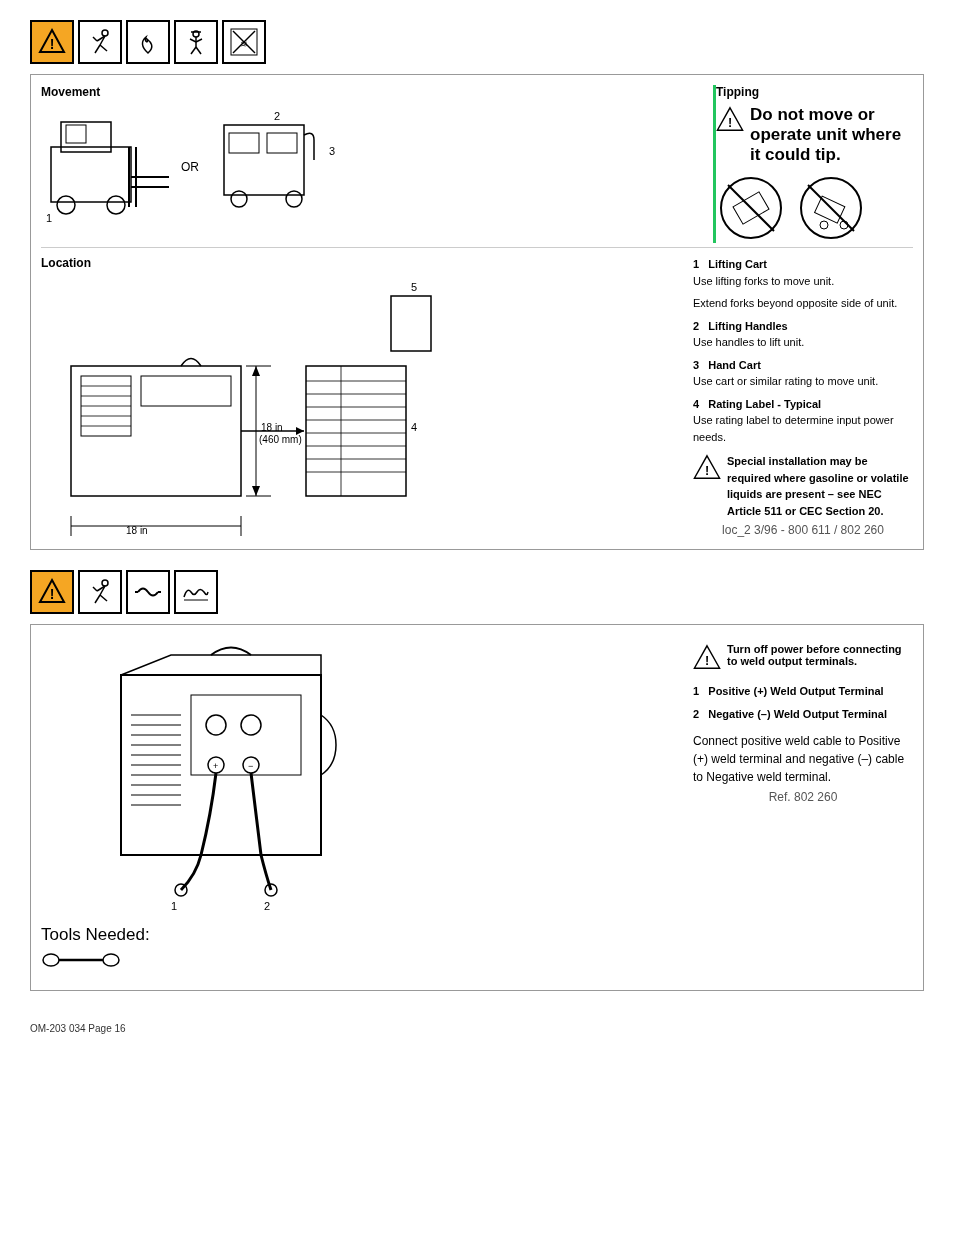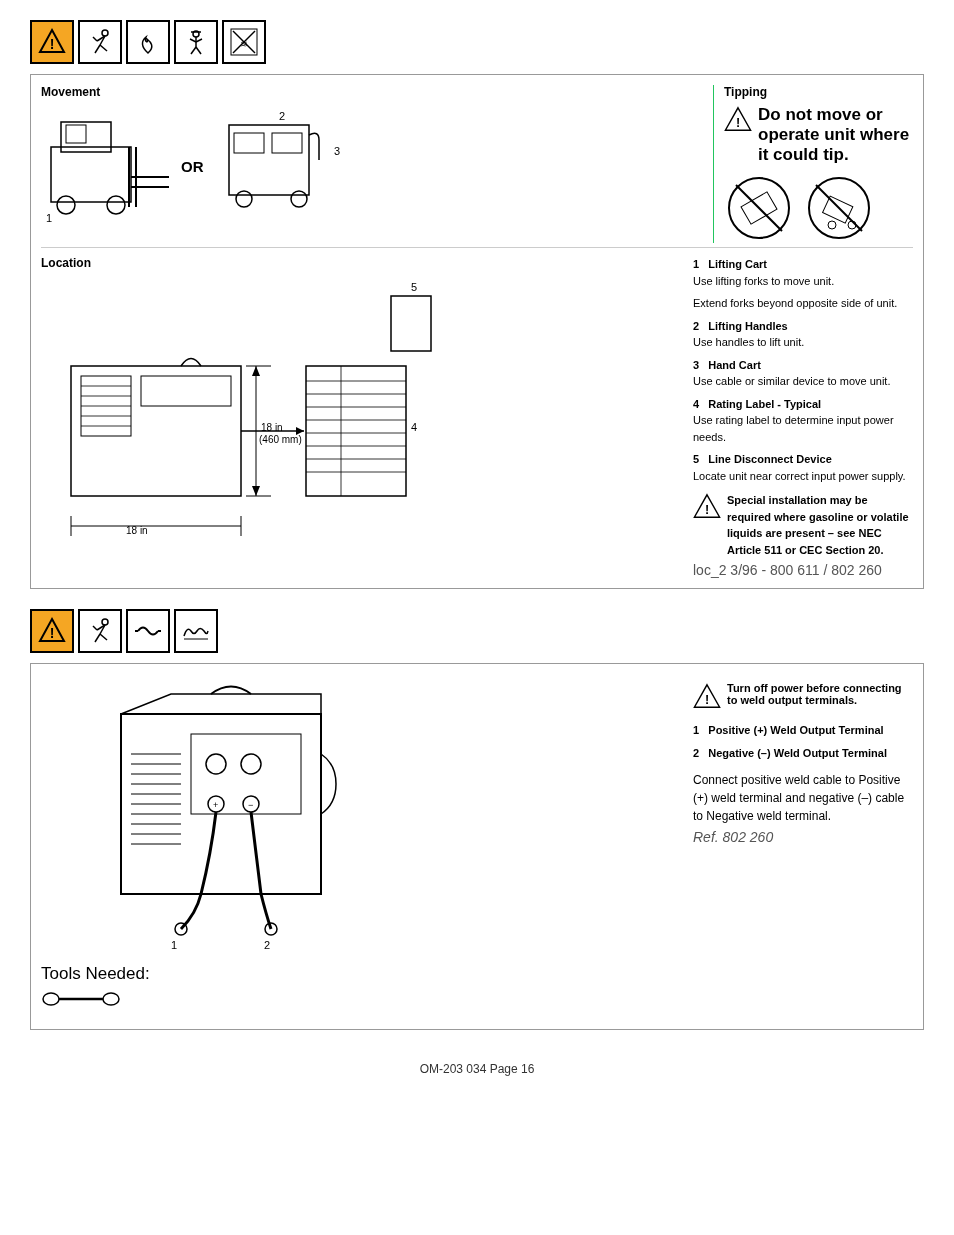--- a/index.html
+++ b/index.html
@@ -69,27 +69,26 @@
     }
 
     .diagram-area {
       display: flex;
       align-items: center;
       gap: 10px;
       margin-bottom: 10px;
     }
 
     .or-text {
-      font-weight: bold;
-      font-size: 15px;
+      font-weight: normal;
+      font-size: 12px;
     }
 
     .tipping-box {
-      border-left: 1px solid #22c55e;
-      padding-left: 10px;
+      border-left: 3px solid #22c55e;
       width: 200px;
     }
 
     .tipping-warn {
       display: flex;
       align-items: flex-start;
       gap: 6px;
       margin-bottom: 8px;
     }
 
@@ -138,22 +137,22 @@
     .warn-block {
       display: flex;
       align-items: flex-start;
       gap: 6px;
       margin-top: 8px;
       font-size: 11px;
       font-weight: bold;
     }
 
     .ref-line {
-      text-align: left;
-      font-size: 14px;
+      text-align: center;
+      font-size: 12px;
       color: #555;
       margin-top: 4px;
     }
 
     
     .section2-main {
       display: flex;
       gap: 10px;
     }
 
@@ -166,23 +165,22 @@
       position: relative;
     }
 
     .tools-label {
       margin-top: 10px;
       font-size: 17px;
     }
 
     .page-footer {
       margin-top: 32px;
-      font-size: 12px;
+      font-size: 10px;
       color: #333;
-      text-align: center;
     }
 
     
     svg text {
       font-family: Arial, Helvetica, sans-serif;
     }
   </style>
 </head>
 <body>
 
@@ -381,34 +379,29 @@
 
           <div>
             <span class="item-num">2</span>&nbsp;&nbsp;
             <span class="item-num">Lifting Handles</span>
             <div class="item-text">Use handles to lift unit.</div>
           </div>
 
           <div>
             <span class="item-num">3</span>&nbsp;&nbsp;
             <span class="item-num">Hand Cart</span>
-            <div class="item-text">Use cable or similar device to move unit.</div>
+            <div class="item-text">Use cart or similar rating to move unit.</div>
           </div>
 
           <div>
             <span class="item-num">4</span>&nbsp;&nbsp;
             <span class="item-num">Rating Label - Typical</span>
             <div class="item-text">Use rating label to determine input power needs.</div>
           </div>
 
-          <div>
-            <span class="item-num">5</span>&nbsp;&nbsp;
-            <span class="item-num">Line Disconnect Device</span>
-            <div class="item-text">Locate unit near correct input power supply.</div>
-          </div>
 
           <div class="warn-block">
             <svg width="28" height="28" viewBox="0 0 40 36" style="flex-shrink:0">
               <polygon points="20,2 38,34 2,34" fill="none" stroke="#000" stroke-width="2"></polygon>
               <text x="20" y="29" text-anchor="middle" font-size="18" font-weight="bold" fill="#000">!</text>
             </svg>
             <span>Special installation may be required where gasoline or volatile liquids are present – see NEC Article 511 or CEC Section 20.</span>
           </div>
         </div>
 
@@ -525,19 +518,19 @@
             <span class="item-num">1</span>&nbsp;&nbsp;
             <span class="item-num">Positive (+) Weld Output Terminal</span>
           </div>
           <div style="margin-top:6px;">
             <span class="item-num">2</span>&nbsp;&nbsp;
             <span class="item-num">Negative (–) Weld Output Terminal</span>
           </div>
           <div style="margin-top:10px; font-size:12px; line-height:1.5;">Connect positive weld cable to Positive (+) weld terminal and negative (–) cable to Negative weld terminal.</div>
         </div>
 
-        <div class="ref-line" style=" font-style: italic;">Ref. 802 260</div>
+        <div class="ref-line" style="">Ref. 802 260</div>
       </div>
     </div>
   </div>
 </div>
 
 <div class="page-footer">OM-203 034 Page 16</div>
 
 </body></html>

